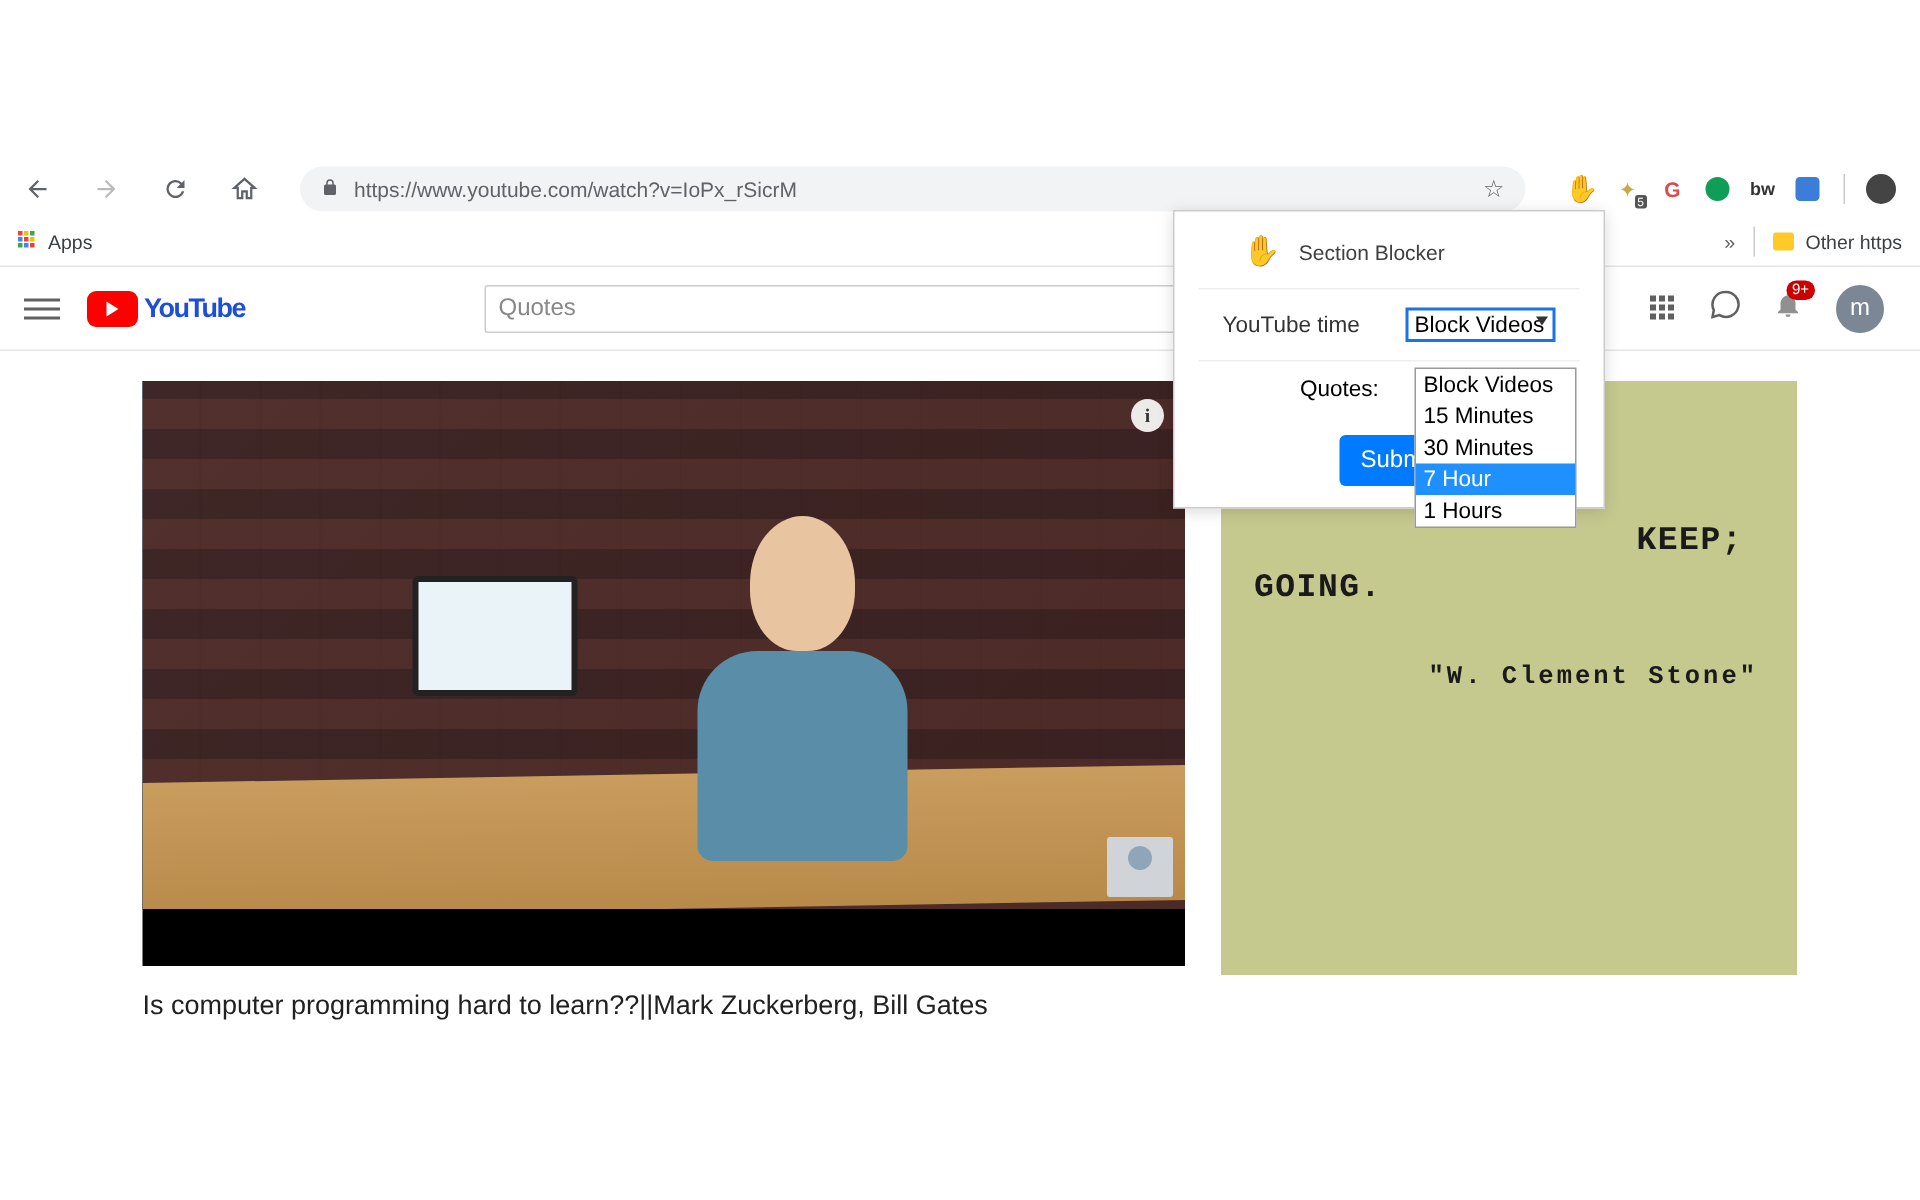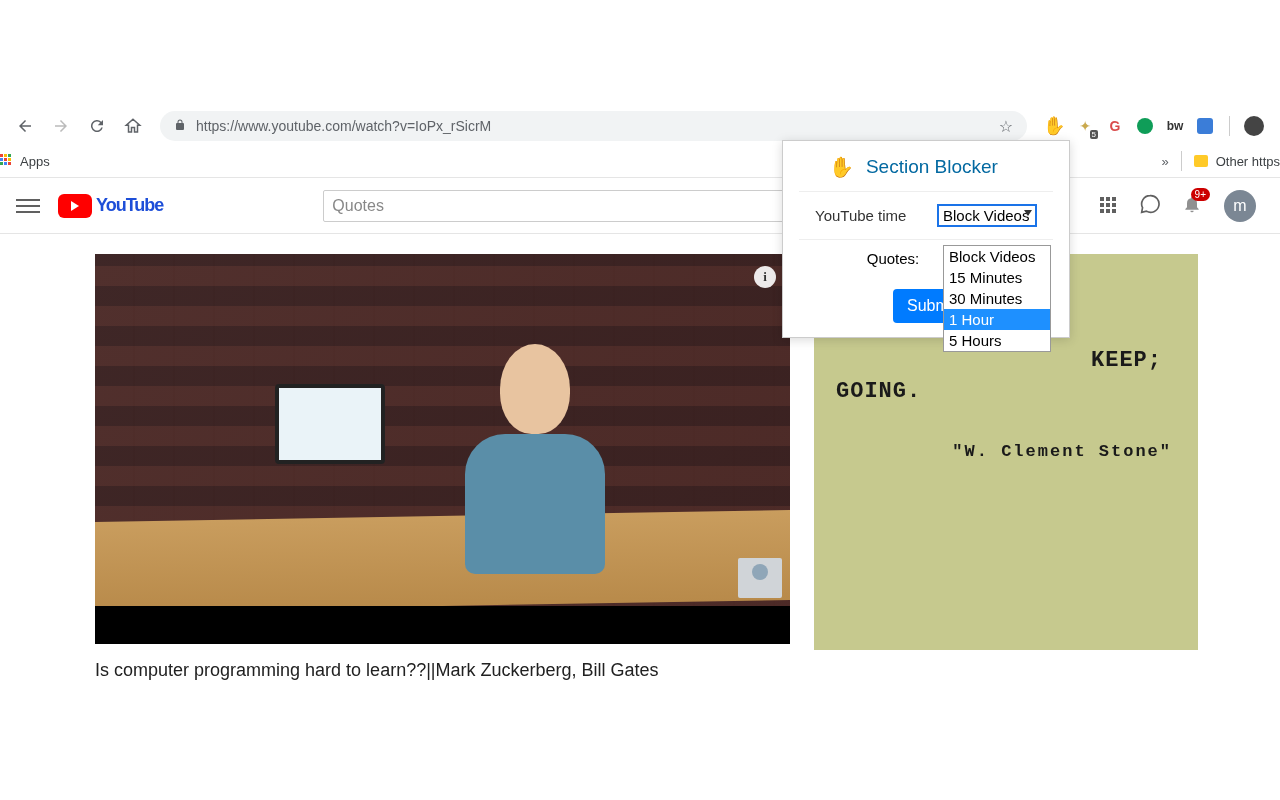--- a/index.html
+++ b/index.html
@@ -19,21 +19,21 @@
     background: #fff;
   }
 
   
   .browser-toolbar {
     height: 38px;
     display: flex;
     align-items: center;
     padding: 0 10px;
     background: #fff;
-    gap: 6px;
+    gap: 16px;
   }
   .nav-icon {
     width: 22px;
     height: 22px;
     display: flex;
     align-items: center;
     justify-content: center;
     color: #5f6368;
     cursor: pointer;
     margin: 0 4px;
@@ -90,21 +90,21 @@
     height: 20px;
     border-radius: 50%;
     background: #444;
   }
 
   
   .bookmarks-bar {
     height: 32px;
     display: flex;
     align-items: center;
-    padding: 0 0;
+    padding: 0 12px;
     font-size: 13px;
     color: #3c4043;
     justify-content: space-between;
   }
   .bm-left { display: flex; align-items: center; gap: 6px; }
   .apps-icon {
     width: 14px;
     height: 14px;
     display: grid;
     grid-template-columns: repeat(3, 3px);
@@ -311,21 +311,21 @@
     box-shadow: 0 2px 10px rgba(0,0,0,.15);
     z-index: 100;
   }
   .popup-header {
     display:flex;align-items:center;gap:12px;
     padding: 14px 16px 12px 30px;
     border-bottom:1px solid #eee;
     margin: 0 16px;
   }
   .hand-icon { color:#d63333; font-size:20px;}
-  .popup-title { font-size:19px; color:#0369a1;}
+  .popup-title { font-size:14px; color:#404040;}
   .popup-row {
     display:flex;align-items:center;
     padding: 12px 16px;
     border-bottom:1px solid #eee;
     margin: 0 16px;
     font-size:15px;
   }
   .popup-row label { width:100px; color:#333;}
   .select-box {
     border:2px solid #1a73e8;
@@ -545,16 +545,16 @@
     <label>Quotes:</label>
     <span class="radio-dot"></span>
     <span style="color:#333;">S</span>
   </div>
   <button class="submit-btn">Submit</button>
 
   <div class="dropdown">
     <div>Block Videos</div>
     <div>15 Minutes</div>
     <div>30 Minutes</div>
-    <div class="hl">1 Hour</div>
-    <div>5 Hours</div>
+    <div class="hl">7 Hour</div>
+    <div>1 Hours</div>
   </div>
 </div>
 
 </body></html>

